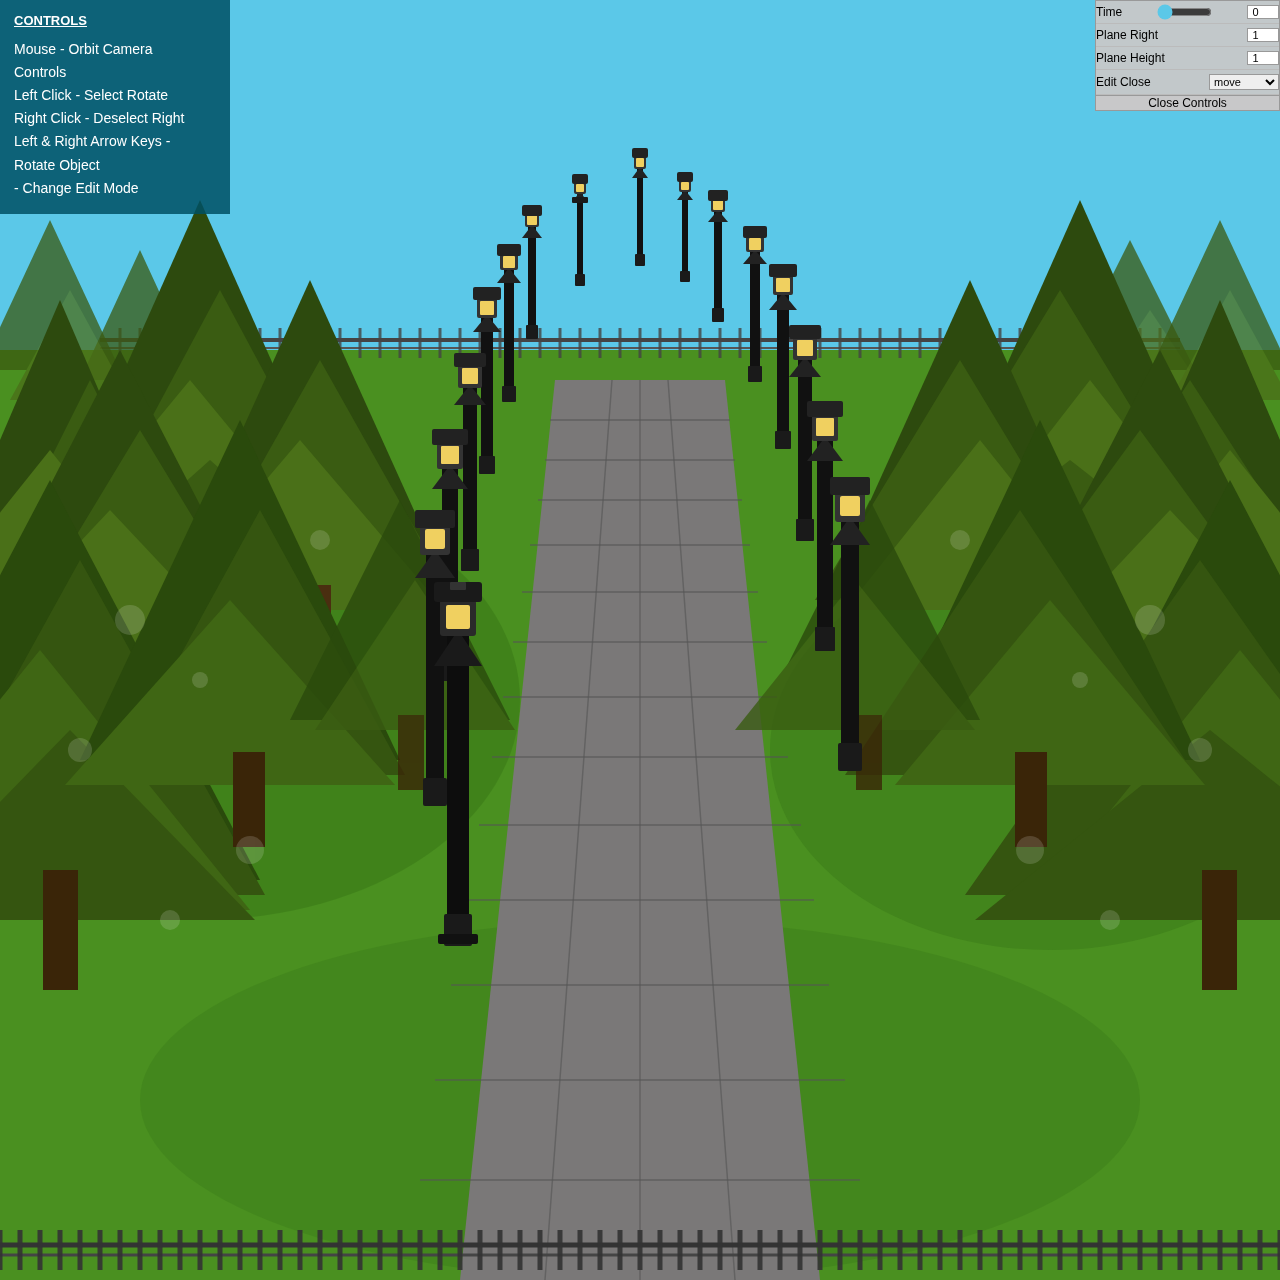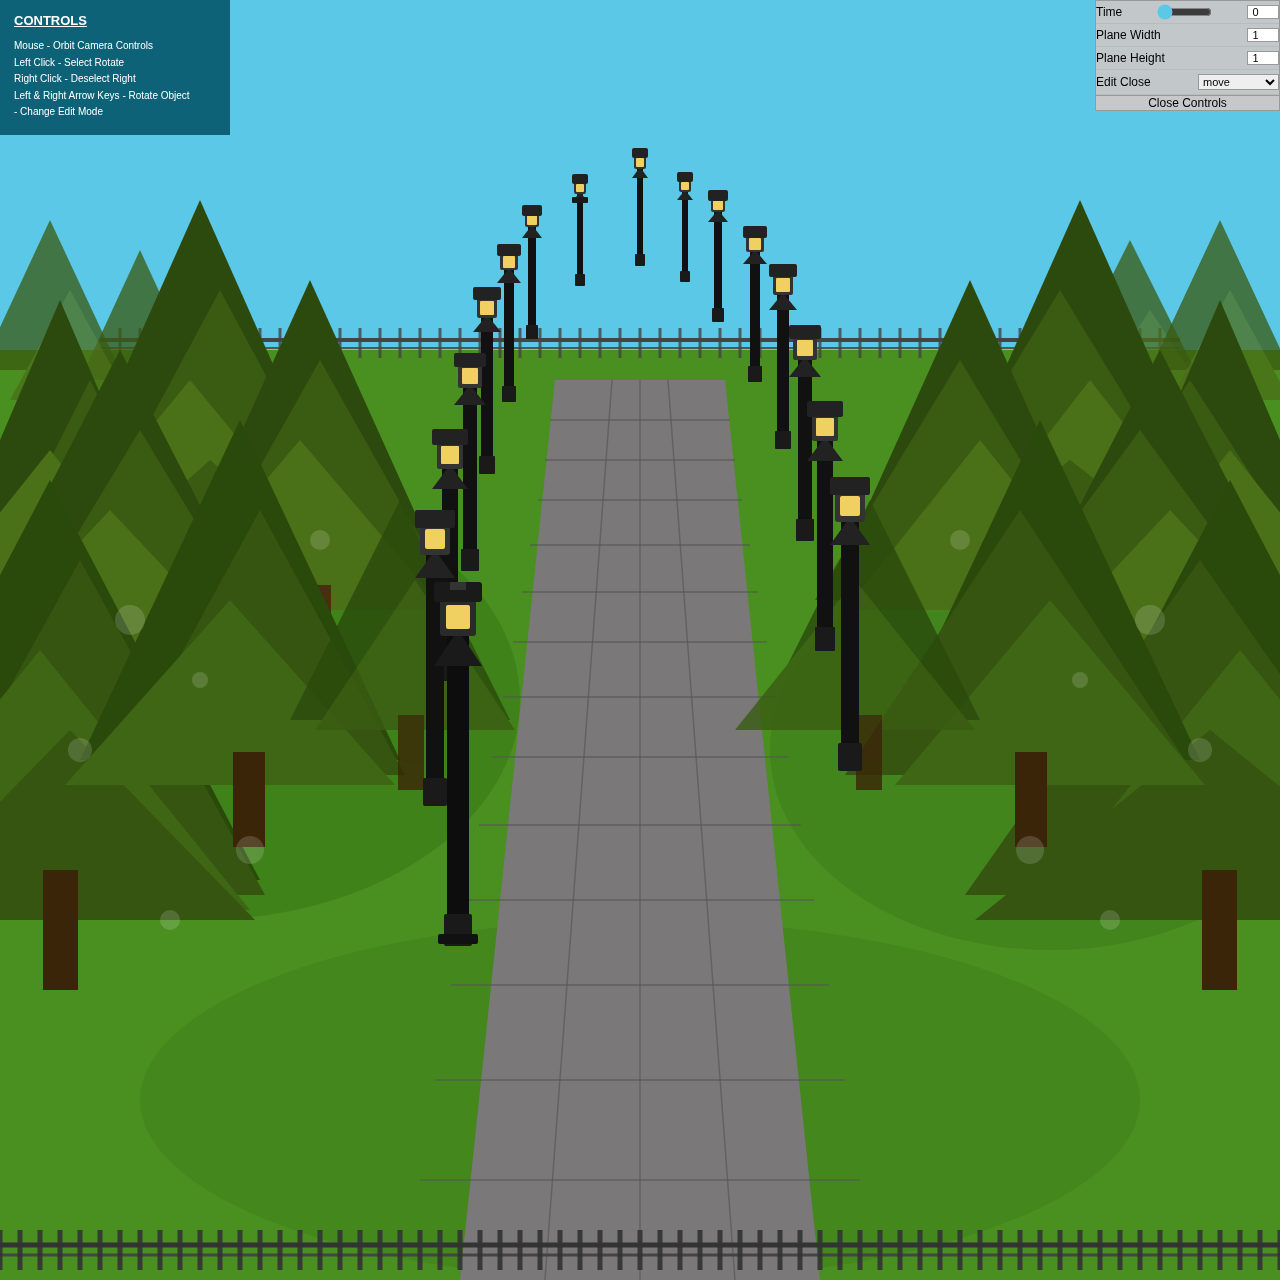--- a/index.html
+++ b/index.html
@@ -34,21 +34,21 @@
       line-height: 1.7;
     }
     .controls-panel h3 {
       font-size: 13px;
       font-weight: bold;
       text-decoration: underline;
       margin-bottom: 6px;
       color: white;
     }
     .controls-panel p {
-      font-size: 10px;
+      font-size: 14px;
       line-height: 1.65;
     }
 
     
     .settings-panel {
       position: absolute;
       top: 0; right: 0;
       width: 185px;
       background: rgba(200, 200, 200, 0.95);
       border: 1px solid #999;
@@ -71,21 +71,21 @@
     }
     .settings-row input[type=number] {
       width: 32px;
       font-size: 11px;
       text-align: center;
       border: 1px solid #999;
       background: white;
     }
     .settings-row select {
       font-size: 11px;
-      width: 81px;
+      width: 70px;
       border: 1px solid #999;
     }
     .settings-close-btn {
       display: block;
       width: 100%;
       text-align: center;
       background: rgba(200,200,200,0.95);
       border: none;
       border-top: 1px solid #999;
       cursor: pointer;
@@ -553,21 +553,21 @@
   <p>- Change Edit Mode</p>
 </div>
 
 <div class="settings-panel">
   <div class="settings-row">
     <label>Time</label>
     <input type="range" min="0" max="24" value="0" style="background: rgb(91, 200, 232); accent-color: rgb(91, 200, 232);">
     <input type="number" value="0" style="">
   </div>
   <div class="settings-row">
-    <label>Plane Width</label>
+    <label>Plane Right</label>
     <input type="number" value="1" style="">
   </div>
   <div class="settings-row">
     <label>Plane Height</label>
     <input type="number" value="1" style="">
   </div>
   <div class="settings-row">
     <label>Edit Close</label>
     <select>
       <option value="move">move</option>

